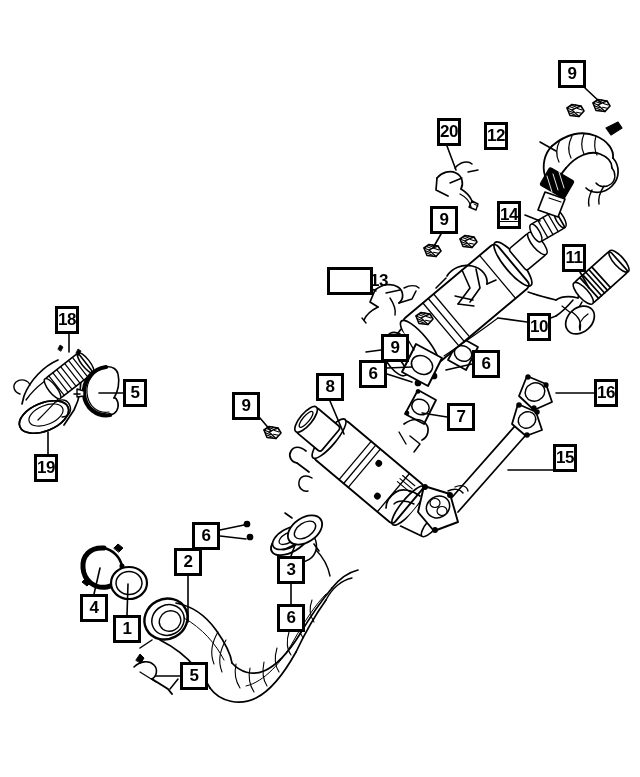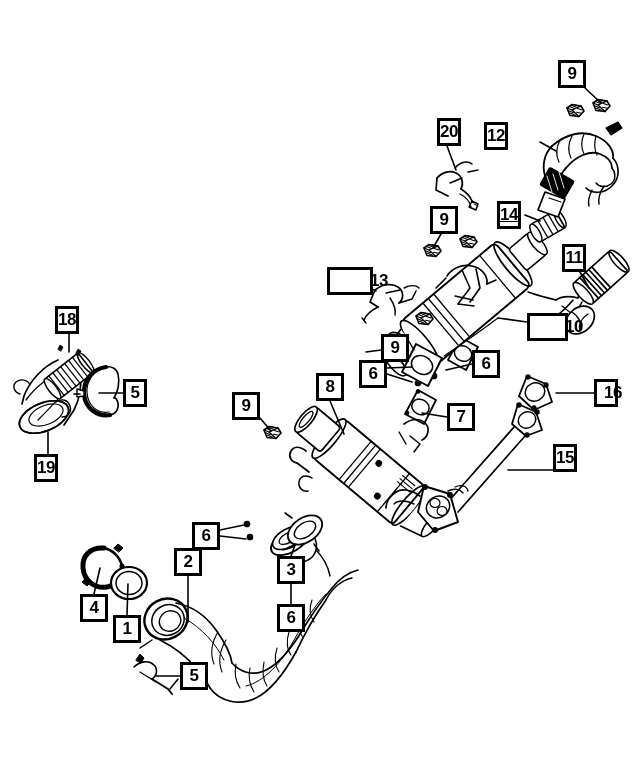--- a/index.html
+++ b/index.html
@@ -479,28 +479,28 @@
   </svg>
 
   <div id="callout-layer">
       <div class="callout" style="left: 558px; top: 60px;">9</div>
       <div class="callout wide" style="left: 437px; top: 118px;">20</div>
       <div class="callout wide" style="left: 484px; top: 122px;">12</div>
       <div class="callout" style="left: 430px; top: 206px;">9</div>
       <div class="callout wide" style="left: 497px; top: 201px; text-decoration: underline;">14</div>
       <div class="callout wide" style="left: 562px; top: 244px;">11</div>
       <div class="callout wide" style="left: 327px; top: 267px; padding-left: 40px;">13</div>
-      <div class="callout wide" style="left: 527px; top: 313px; padding-left: 35px;">10</div>
+      <div class="callout wide" style="left: 527px; top: 313px;">10</div>
       <div class="callout" style="left: 381px; top: 334px;">9</div>
       <div class="callout" style="left: 359px; top: 360px;">6</div>
       <div class="callout" style="left: 472px; top: 350px;">6</div>
       <div class="callout" style="left: 447px; top: 403px;">7</div>
       <div class="callout" style="left: 316px; top: 373px;">8</div>
       <div class="callout" style="left: 232px; top: 392px;">9</div>
-      <div class="callout wide" style="left: 594px; top: 379px; padding-left: 7px;">16</div>
+      <div class="callout wide" style="left: 594px; top: 379px;">16</div>
       <div class="callout wide" style="left: 553px; top: 444px;">15</div>
       <div class="callout wide" style="left: 55px; top: 306px;">18</div>
       <div class="callout wide" style="left: 123px; top: 379px;">5</div>
       <div class="callout wide" style="left: 34px; top: 454px;">19</div>
       <div class="callout" style="left: 192px; top: 522px;">6</div>
       <div class="callout" style="left: 174px; top: 548px;">2</div>
       <div class="callout" style="left: 80px; top: 594px;">4</div>
       <div class="callout" style="left: 113px; top: 615px;">1</div>
       <div class="callout" style="left: 277px; top: 556px;">3</div>
       <div class="callout" style="left: 277px; top: 604px;">6</div>

